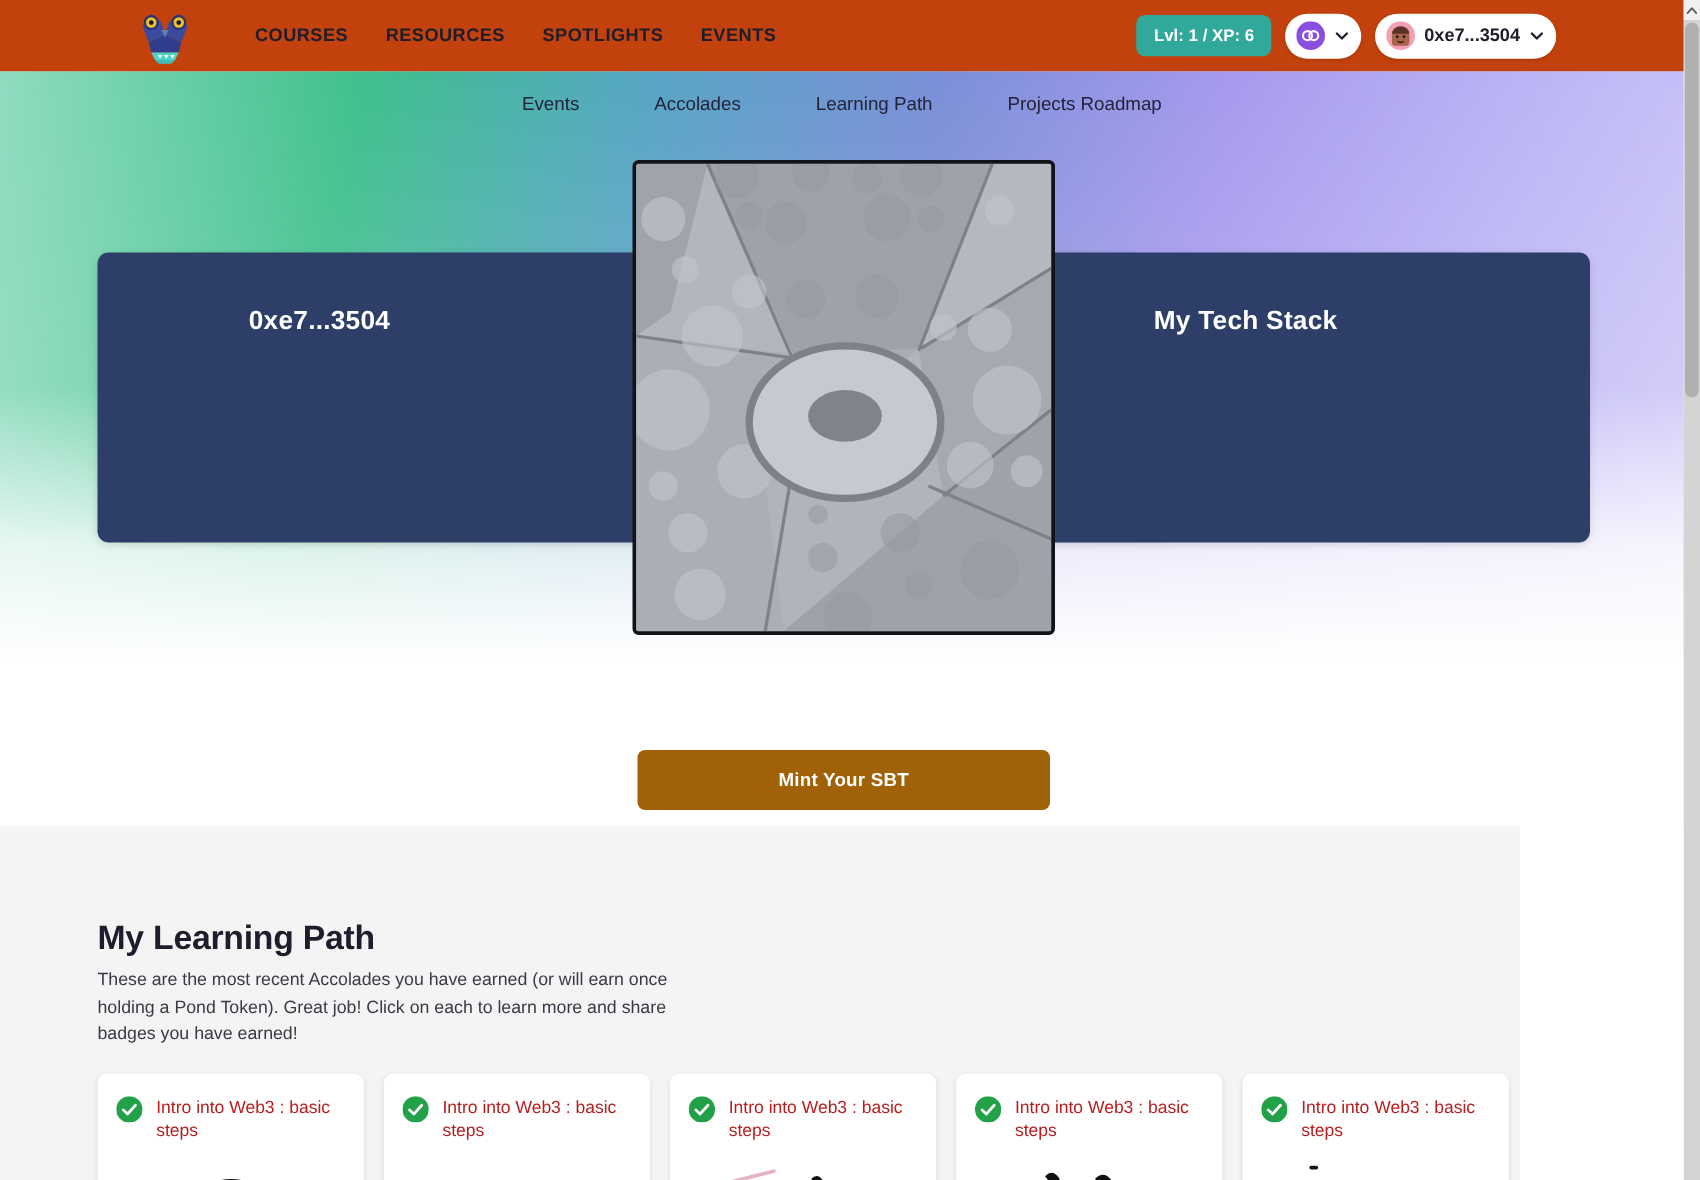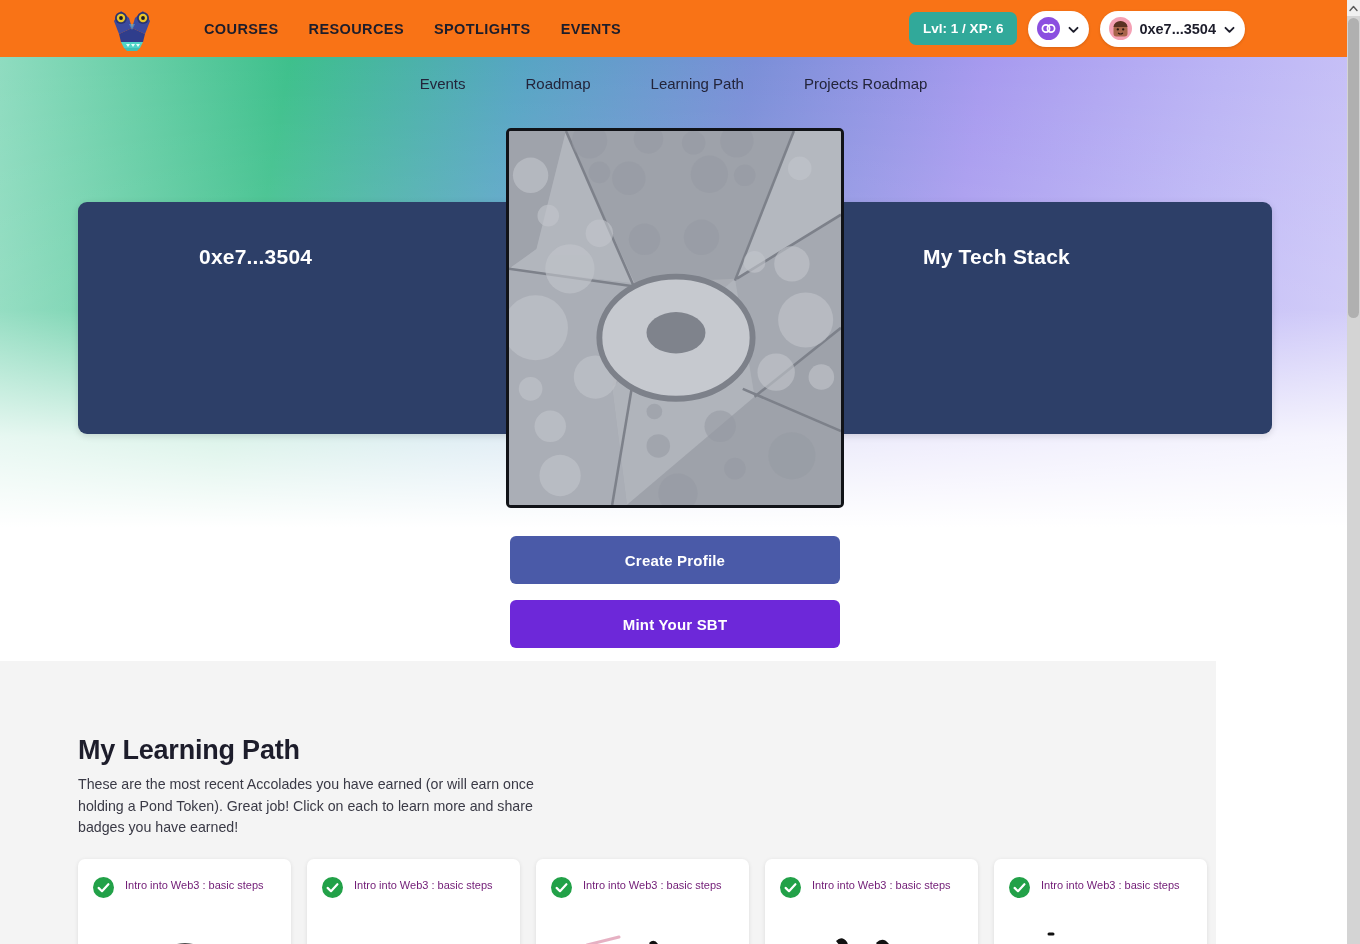--- a/index.html
+++ b/index.html
@@ -21,21 +21,21 @@
     background: #b0b0b0; border-radius: 6px;
   }
   .scrollbar-up {
     position: absolute; top: 0; left: 0; width: 13px; height: 16px;
     background: #f0f0f0; display: flex; align-items: center; justify-content: center;
   }
 
   
   .header {
     position: absolute; top: 0; left: 0; width: 1347px; height: 57px;
-    background: #f97316; display: flex; align-items: center; z-index: 40;
+    background: #c2410c; display: flex; align-items: center; z-index: 40;
   }
   .logo { margin-left: 107px; width: 50px; height: 50px; display: block; }
   .mainnav { display: flex; align-items: center; margin-left: 32px; gap: 0px; }
   .mainnav a {
     font-size: 14.5px; font-weight: bold; color: #1d1d2b; letter-spacing: .4px;
     text-decoration: none; padding: 6px 15px; white-space: nowrap;
   }
   .header-right { margin-left: auto; display: flex; align-items: center; gap: 11px; margin-right: 102px; }
   .pill-treasury {
     background: #3f51a0; color: #fff; font-size: 14px; font-weight: bold;
@@ -94,21 +94,21 @@
   .avatar-frame svg { display: block; width: 100%; height: 100%; }
 
   
   .btn-primary, .btn-secondary {
     position: absolute; left: 510px; width: 330px; height: 48px;
     border: none; border-radius: 6px; color: #ffffff;
     font-size: 15px; font-weight: bold; letter-spacing: .2px; cursor: pointer;
     font-family: "Liberation Sans", sans-serif; z-index: 12;
   }
   .btn-primary   { top: 536px; background: #4a5aa8; }
-  .btn-secondary { top: 600px; background: #6d28d9; }
+  .btn-secondary { top: 600px; background: #a16207; }
 
   
   .lp-section {
     position: absolute; top: 661px; left: 0; width: 1216px; height: 283px;
     background: #f4f4f4; z-index: 4;
   }
   .lp-title {
     position: absolute; top: 74px; left: 78px;
     font-size: 27px; font-weight: bold; color: #1d1d2b; letter-spacing: -.2px;
   }
@@ -121,21 +121,21 @@
   .cards { position: absolute; top: 198px; left: 78px; display: flex; gap: 16px; }
   .card {
     width: 213px; height: 135px; background: #ffffff; border-radius: 7px;
     box-shadow: 0 1px 4px rgba(0,0,0,.10); padding: 17px 15px 0 15px;
     overflow: hidden; cursor: pointer; position: relative;
   }
   .card-head { display: flex; align-items: flex-start; gap: 11px; }
   .check {
     width: 21px; height: 21px; flex: 0 0 auto; display: block; margin-top: 1px;
   }
-  .card-label { font-size: 11px; line-height: 18.5px; color: #701a75; }
+  .card-label { font-size: 14px; line-height: 18.5px; color: #b91c1c; }
   .card-art {
     position: absolute; left: 0; right: 0; top: 68px; height: 70px;
     display: flex; align-items: flex-start; justify-content: center;
   }
   .card-art svg { display: block; }
 </style>
 </head>
 <body>
 
 <div id="page">
@@ -206,21 +206,21 @@
           </svg>
         </span>
       </div>
 
     </div>
   </div>
 
   <div class="hero">
     <nav class="subnav">
       <a href="#">Events</a>
-      <a href="#">Roadmap</a>
+      <a href="#">Accolades</a>
       <a href="#">Learning Path</a>
       <a href="#">Projects Roadmap</a>
     </nav>
   </div>
 
   <div class="panel panel-left">
     <div class="panel-title title-addr">0xe7...3504</div>
     <div class="panel-title title-stack">My Tech Stack</div>
   </div>
 
@@ -277,21 +277,20 @@
         <circle cx="215" cy="300" r="16"></circle>
           <circle cx="230" cy="343" r="11"></circle>
         <circle cx="172" cy="368" r="20"></circle>
           <circle cx="288" cy="330" r="24"></circle>
       </g>
       <ellipse cx="170" cy="210" rx="78" ry="62" fill="#c6c9cf" stroke="#7d818a" stroke-width="6"></ellipse>
       <ellipse cx="170" cy="205" rx="30" ry="21" fill="#7f838c"></ellipse>
     </svg>
   </div>
 
-  <button class="btn-primary">Create Profile</button>
   <button class="btn-secondary">Mint Your SBT</button>
 
   <div class="lp-section">
     <div class="lp-title">My Learning Path</div>
     <div class="lp-desc">These are the most recent Accolades you have earned (or will earn once holding a Pond Token). Great job! Click on each to learn more and share badges you have earned!</div>
 
     <div class="cards">
 
       <div class="card">
         <div class="card-head">

